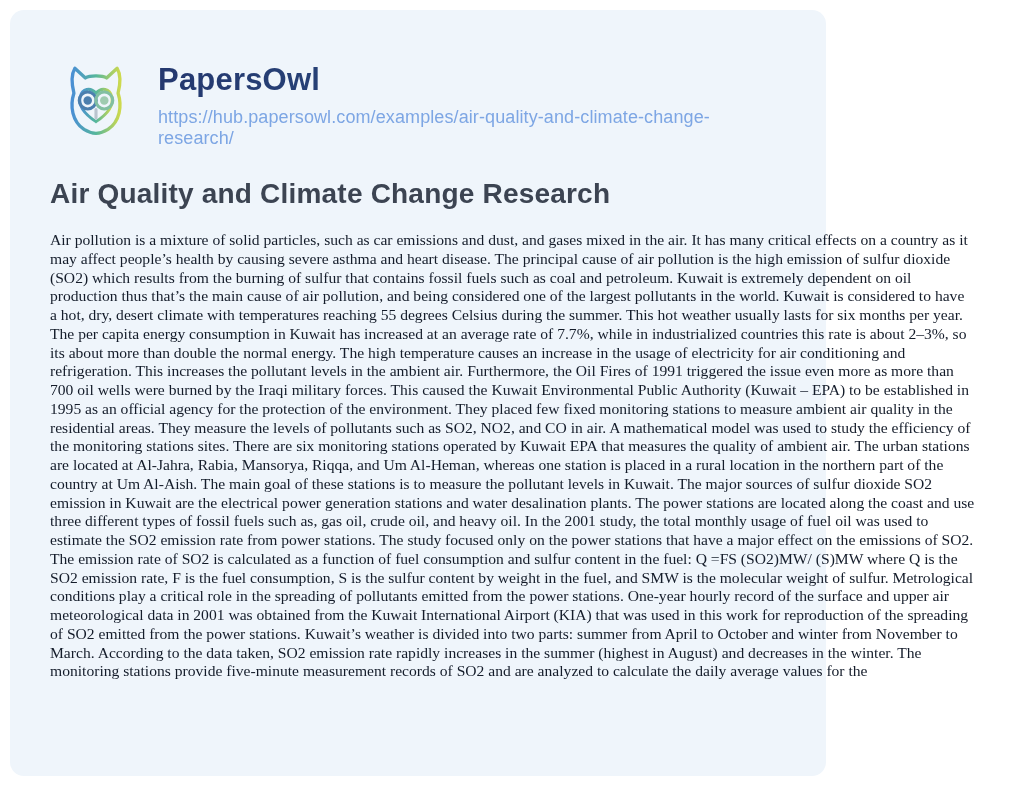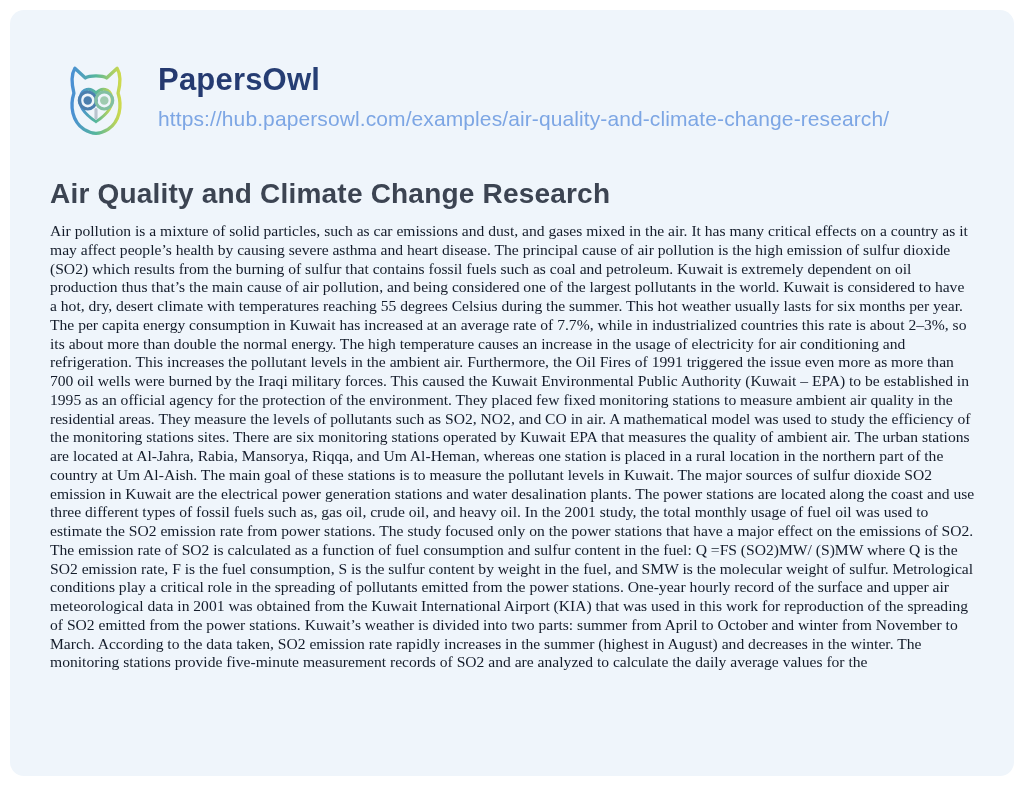--- a/index.html
+++ b/index.html
@@ -5,21 +5,21 @@
   * { margin: 0; padding: 0; box-sizing: border-box; }
   html, body {
     width: 1024px; height: 786px;
     background: #ffffff;
     font-family: "Liberation Sans", sans-serif;
     overflow: hidden;
   }
   .card {
     position: absolute;
     left: 10px; top: 10px;
-    width: 1004px; height: 766px;
+    width: 816px; height: 766px;
     background: #eff5fb;
     border-radius: 14px;
     padding: 50px 58px 0 40px;
   }
   .header {
     display: flex;
     align-items: flex-start;
     gap: 16px;
   }
   .logo-wrap {
@@ -31,35 +31,35 @@
     font-size: 31px;
     font-weight: 700;
     letter-spacing: 0.2px;
     background: linear-gradient(90deg, #24386f 0%, #2a4a7d 55%, #156a63 100%);
     -webkit-background-clip: text;
     background-clip: text;
     color: transparent;
   }
   .page-url {
     margin-top: 9px;
-    font-size: 21px;
+    font-size: 18px;
     color: #7da6e4;
     text-decoration: none;
     display: inline-block;
     letter-spacing: 0.1px;
   }
   .article-title {
     margin-top: 26px;
     font-size: 28px;
     font-weight: 700;
     color: #3c4452;
     letter-spacing: 0.2px;
   }
   .article-body {
-    margin-top: 12px;
+    margin-top: 21px;
     width: 925px;
     font-family: "Liberation Serif", serif;
     font-size: 15.6px;
     line-height: 18.75px;
     color: #141c2a;
     text-align: left;
   }
 </style>
 </head>
 <body>

